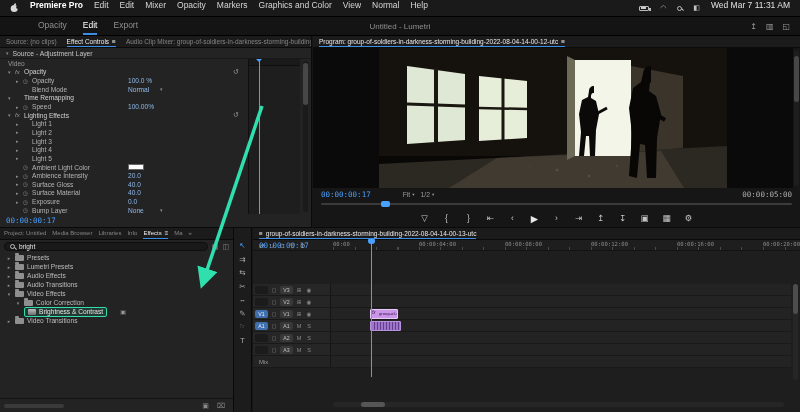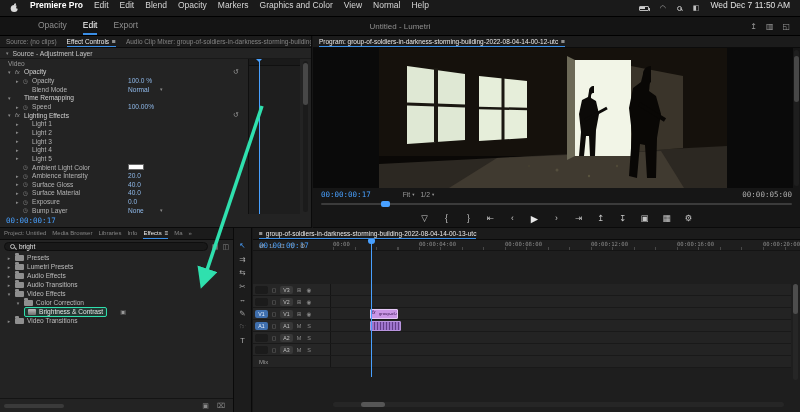--- a/index.html
+++ b/index.html
@@ -140,37 +140,37 @@
     <span class="sicon">
       <svg width="9" height="10" viewBox="0 0 9 10">
           <circle cx="4.2" cy="5.6" r="3.5" fill="#d9d9d9"></circle>
           <circle cx="7.6" cy="4.2" r="1.5" fill="#1a1a1a"></circle>
           <ellipse cx="5" cy="1.4" rx="0.9" ry="1.2" fill="#d9d9d9" transform="rotate(35 5 1.4)"></ellipse>
         </svg>
     </span>
     <span class="app">Premiere Pro</span>
     <span class="m">Edit</span>
     <span class="m">Edit</span>
-    <span class="m">Blend</span>
+    <span class="m">Mixer</span>
     <span class="m">Opacity</span>
     <span class="m">Markers</span>
     <span class="m">Graphics and Color</span>
     <span class="m">View</span>
     <span class="m">Normal</span>
     <span class="m">Help</span>
     <span class="spacer"></span>
     <span class="sicon">
         <span class="batt"></span>
       </span>
     <span class="sicon">◠</span>
     <span class="sicon">
         <span class="mag"></span>
       </span>
     <span class="sicon">◧</span>
-    <span class="clock">Wed Dec 7 11:50 AM</span>
+    <span class="clock">Wed Mar 7 11:31 AM</span>
   </div>
 
   <div class="header">
     <div class="tabs">
       <span class="tab">Opacity</span>
       <span class="tab active">Edit</span>
       <span class="tab">Export</span>
     </div>
     <span class="title">Untitled - Lumetri</span>
     <div class="hicons">

